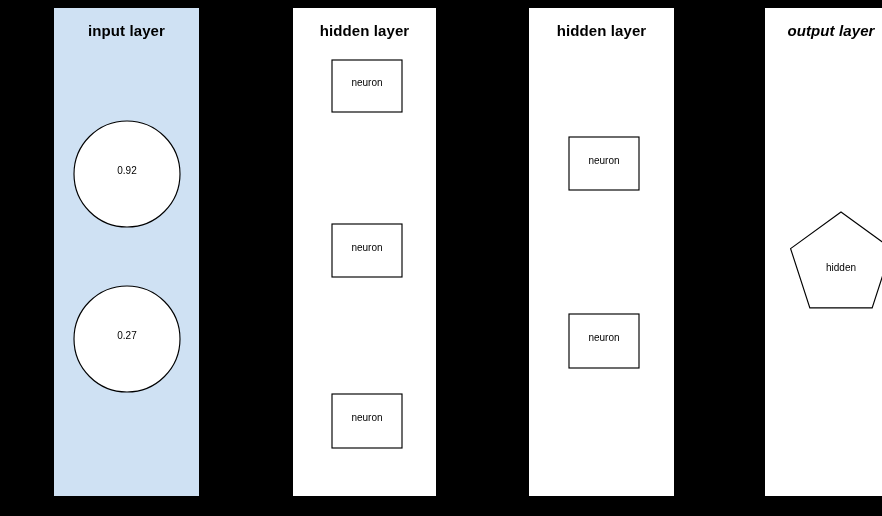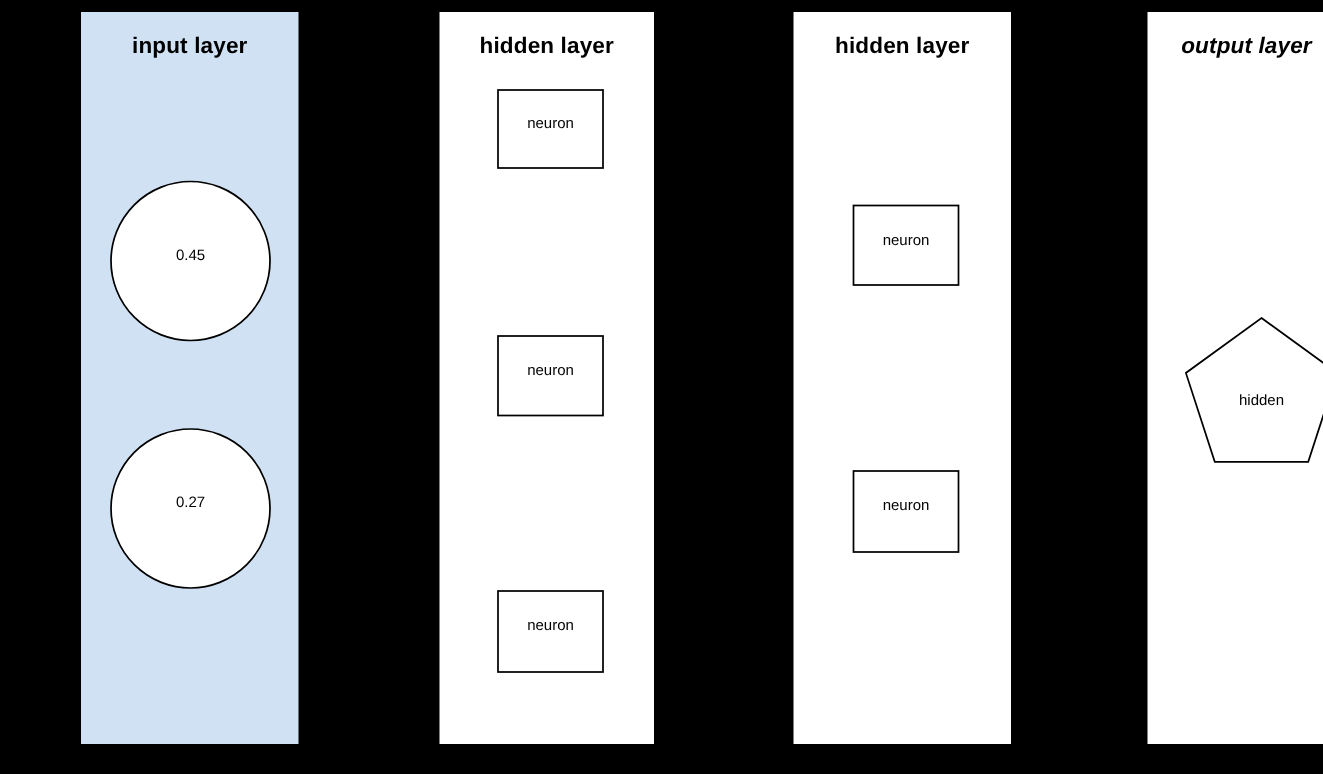--- a/index.html
+++ b/index.html
@@ -117,21 +117,21 @@
         <rect x="291" y="60" width="70" height="52" fill="#ffffff" stroke="#000000" stroke-width="1.15" class="node-hit"></rect>
         <rect x="291" y="224" width="70" height="53" fill="#ffffff" stroke="#000000" stroke-width="1.15" class="node-hit"></rect>
         <rect x="291" y="394" width="70" height="54" fill="#ffffff" stroke="#000000" stroke-width="1.15" class="node-hit"></rect>
         <rect x="528" y="137" width="70" height="53" fill="#ffffff" stroke="#000000" stroke-width="1.15" class="node-hit"></rect>
         <rect x="528" y="314" width="70" height="54" fill="#ffffff" stroke="#000000" stroke-width="1.15" class="node-hit"></rect>
         <polygon points="800.00,212.00 850.41,248.62 831.15,307.88 768.85,307.88 749.59,248.62" fill="#ffffff" stroke="#000000" stroke-width="1.15" class="node-hit"></polygon>
       </g>
   </svg>
 
   <div id="node-labels">
-      <div class="node-label" style="left: 26px; top: 165px; width: 120px;">0.45</div>
+      <div class="node-label" style="left: 26px; top: 165px; width: 120px;">0.92</div>
       <div class="node-label" style="left: 26px; top: 330px; width: 120px;">0.27</div>
       <div class="node-label" style="left: 266px; top: 77px; width: 120px;">neuron</div>
       <div class="node-label" style="left: 266px; top: 241.5px; width: 120px;">neuron</div>
       <div class="node-label" style="left: 266px; top: 412px; width: 120px;">neuron</div>
       <div class="node-label" style="left: 503px; top: 154.5px; width: 120px;">neuron</div>
       <div class="node-label" style="left: 503px; top: 332px; width: 120px;">neuron</div>
       <div class="node-label" style="left: 740px; top: 262px; width: 120px;">hidden</div>
     </div>
 
 </div>

